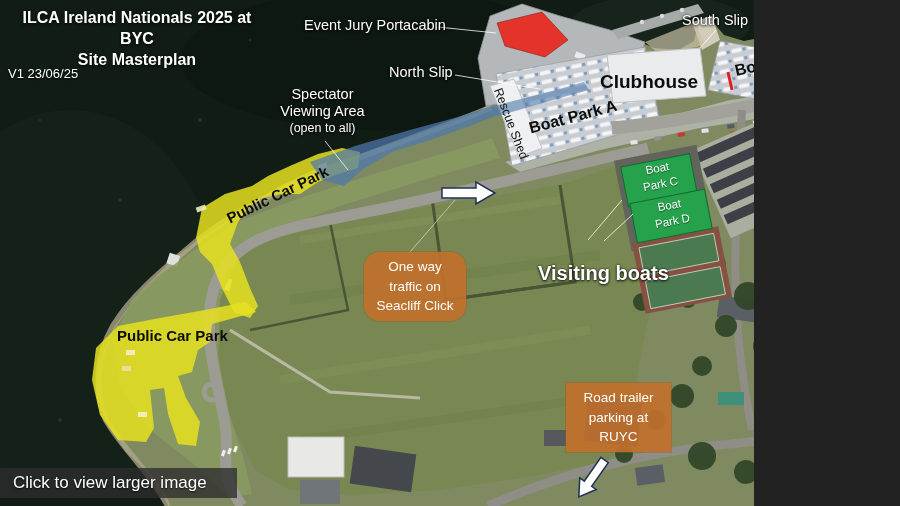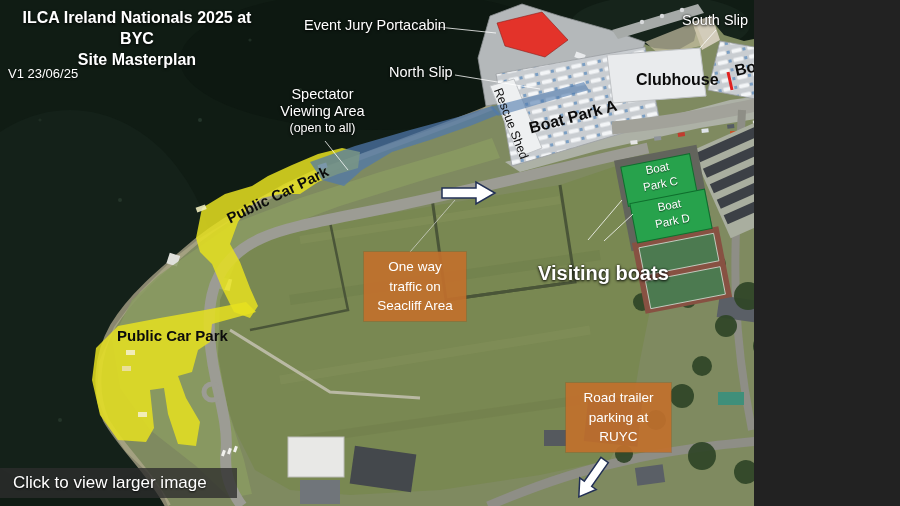--- a/index.html
+++ b/index.html
@@ -271,43 +271,43 @@
   <div class="lbl" style="left:304px;top:17px;">Event Jury Portacabin</div>
   <div class="lbl" style="left:389px;top:64px;">North Slip</div>
   <div class="lbl" style="left:682px;top:12px;">South Slip</div>
 
   <div class="lbl lbl-center" style="left:260px;top:86px;width:125px;">
     <div>Spectator</div>
     <div>Viewing Area</div>
     <div style="font-size:12.5px;">(open to all)</div>
   </div>
 
-  <div class="lbl-dark" style="left:636px;top:71px;font-size:16px;">Clubhouse</div>
+  <div class="lbl-dark" style="left:600px;top:71px;font-size:19px;">Clubhouse</div>
   <div class="lbl-dark" style="left:528px;top:108px;font-size:16px;transform:rotate(-15deg);">Boat Park A</div>
   <div class="lbl-dark" style="left:734px;top:52px;font-size:16px;transform:rotate(-13deg);">Boat Park B</div>
   <div class="lbl-dark" style="left:504px;top:86px;font-size:12.5px;font-weight:normal;transform:rotate(69deg);transform-origin:left top;">Rescue Shed</div>
 
   <div class="greenlbl" style="left:624px;top:161px;width:70px;transform:rotate(-11deg);">
     <div>Boat</div>
     <div>Park C</div>
   </div>
   <div class="greenlbl" style="left:633px;top:198px;width:76px;transform:rotate(-11deg);">
     <div>Boat</div>
     <div>Park D</div>
   </div>
 
   <div class="lbl" style="left:538px;top:241px;font-weight:bold;font-size:20px;margin-top:20px;">Visiting boats</div>
 
   <div class="lbl-dark" style="left:222px;top:186px;font-size:15px;transform:rotate(-26deg);">Public Car Park</div>
   <div class="lbl-dark" style="left:117px;top:327px;font-size:15px;">Public Car Park</div>
 
-  <div class="callout" style="left:364px;top:252px;width:94px;">
+  <div class="callout" style="left:364px;top:252px;width:94px;border-radius:16px;">
     <div>One way</div>
     <div>traffic on</div>
-    <div>Seacliff Area</div>
+    <div>Seacliff Click</div>
   </div>
 
   <div class="callout" style="left:566px;top:383px;width:97px;">
     <div>Road trailer</div>
     <div>parking at</div>
     <div>RUYC</div>
   </div>
 
   <div class="footer-bar">Click to view larger image</div>
 

